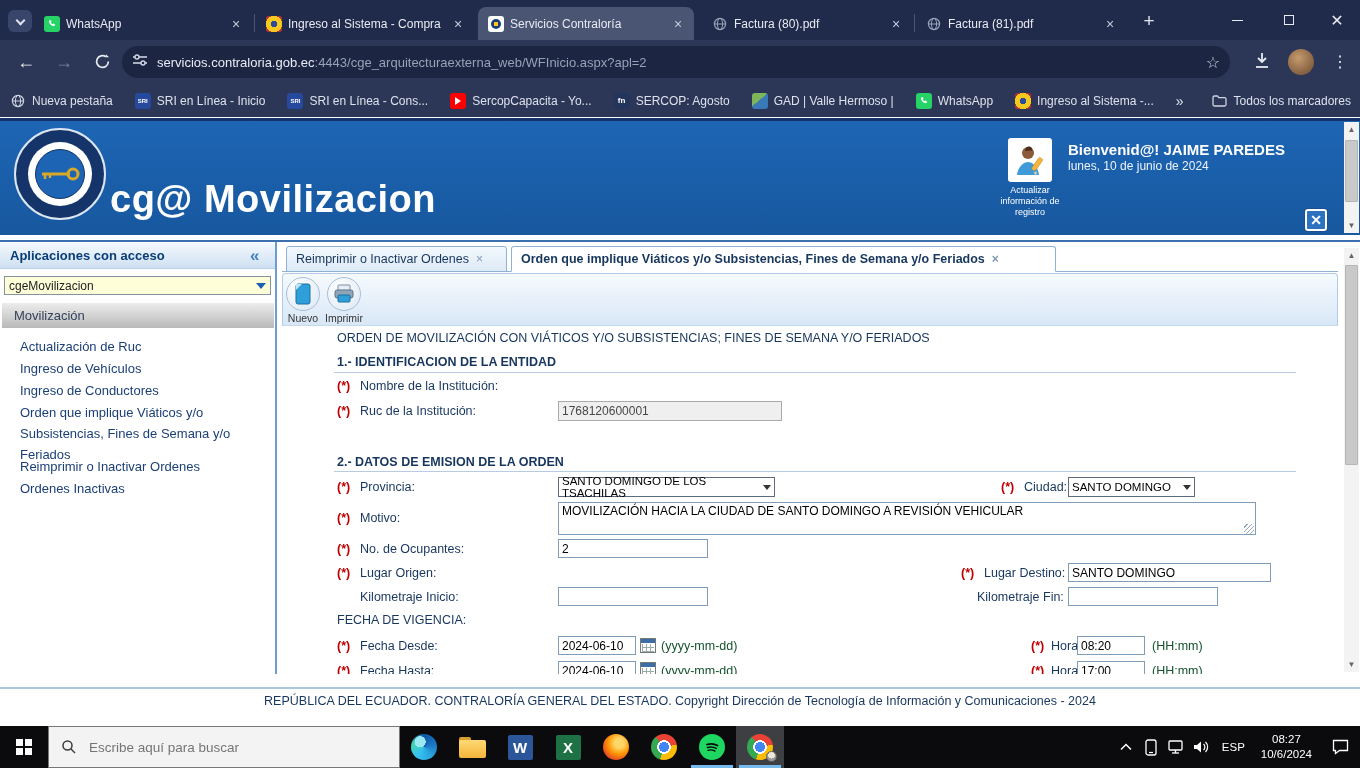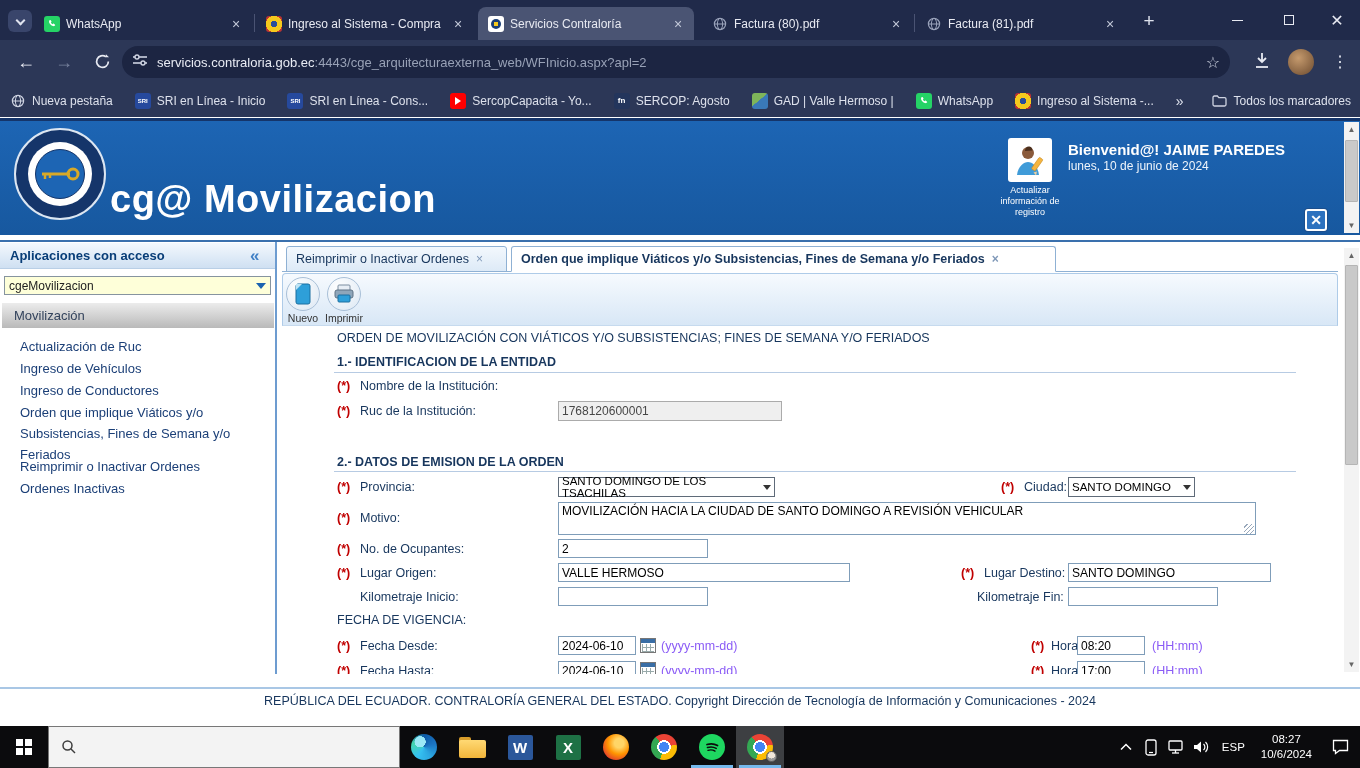--- a/index.html
+++ b/index.html
@@ -61,21 +61,21 @@
   
   .ftitle{color:#17365d;font-size:12.5px;}
   .fsec{color:#17365d;font-size:12.5px;font-weight:bold;}
   .fhr{background:#b7cbe3;height:1px;}
   .lbl{color:#17365d;font-size:12.5px;}
   .ast{color:#c00000;font-size:12.5px;font-weight:bold;}
   .inp{border:1px solid #7f9db9;background:#fff;font-size:12px;color:#000;padding:1px 3px;}
   .inp.dis{background:#efefef;border:1px solid #ababab;color:#474747;}
   textarea.inp{resize:none;overflow:hidden;line-height:14px;}
   .rsz{right:1px;bottom:1px;width:10px;height:10px;background:repeating-linear-gradient(135deg,transparent 0 2px,#98a8bb 2px 3px);}
-  .fmt{color:#8b5cf6;font-size:12.5px;}
+  .fmt{color:#14532d;font-size:12.5px;}
   .calico{width:16px;height:15px;border:1px solid #777;background:
      linear-gradient(#fff,#fff);position:absolute;}
   .calico .hd{position:absolute;left:0;top:0;width:100%;height:4px;background:#3a6ea5;}
   .calico .gr{position:absolute;left:1px;top:5px;width:12px;height:8px;
      background:repeating-linear-gradient(90deg,#9aa 0 1px,transparent 1px 4px),repeating-linear-gradient(0deg,#9aa 0 1px,transparent 1px 4px);}
   
   .footer{left:0;top:674px;width:1360px;height:52px;background:#fff;}
   .footline{left:0;top:687px;width:1360px;height:2px;background:#a9c7e5;}
   .foottxt{left:0;top:694px;width:1360px;text-align:center;color:#17365d;font-size:12.5px;}
   
@@ -364,21 +364,20 @@
   <div class="abs lbl" style="left:360px;top:511px;">Motivo:</div>
   <textarea class="abs inp" style="left: 558px; top: 502px; width: 698px; height: 33px;">MOVILIZACIÓN HACIA LA CIUDAD DE SANTO DOMINGO A REVISIÓN VEHICULAR</textarea>
   <div class="abs rsz" style="left:1244px;top:524px;"></div>
 
   <div class="abs ast" style="left:337px;top:542px;">(*)</div>
   <div class="abs lbl" style="left:360px;top:542px;">No. de Ocupantes:</div>
   <input class="abs inp" style="left: 558px; top: 539px; width: 150px; height: 19px;" value="2">
 
   <div class="abs ast" style="left:337px;top:566px;">(*)</div>
   <div class="abs lbl" style="left:360px;top:566px;">Lugar Origen:</div>
-  <input class="abs inp" style="left: 558px; top: 563px; width: 292px; height: 19px;" value="VALLE HERMOSO">
   <span class="abs ast" style="left:961px;top:566px;">(*)</span>
   <span class="abs lbl" style="left:984px;top:566px;">Lugar Destino:</span>
   <input class="abs inp" style="left: 1068px; top: 563px; width: 203px; height: 19px;" value="SANTO DOMINGO">
 
   <div class="abs lbl" style="left:360px;top:590px;">Kilometraje Inicio:</div>
   <input class="abs inp" style="left: 558px; top: 587px; width: 150px; height: 19px;">
   <span class="abs lbl" style="left:977px;top:590px;">Kilometraje Fin:</span>
   <input class="abs inp" style="left: 1068px; top: 587px; width: 150px; height: 19px;">
 
   <div class="abs lbl" style="left:337px;top:613px;">FECHA DE VIGENCIA:</div>
@@ -426,20 +425,21 @@
           <span></span>
           <span></span>
           <span></span>
         </span>
     </div>
     <div class="tbsearch">
       <svg width="16" height="16" viewBox="0 0 16 16" style="margin:0 10px 0 12px;">
           <circle cx="6.5" cy="6.5" r="4.5" fill="none" stroke="#3c3c3c" stroke-width="1.5"></circle>
           <line x1="10" y1="10" x2="14" y2="14" stroke="#3c3c3c" stroke-width="1.5"></line>
         </svg>
+      <input placeholder="Escribe aquí para buscar" style="">
     </div>
     <div class="tbico">
       <span class="tile" style="width:26px;height:26px;border-radius:50%;background:radial-gradient(circle at 35% 30%,#9be8f7 0 22%,transparent 23%),conic-gradient(#0c59a4,#1b74c2,#2ba6e0,#35c1f1,#45d6b0 ,#0c59a4);"></span>
     </div>
     <div class="tbico">
       <span style="position:relative;width:27px;height:21px;display:block;">
         <span style="position:absolute;left:0;top:0;width:12px;height:6px;background:#d99e2b;border-radius:2px 2px 0 0;"></span>
         <span style="position:absolute;left:0;top:3px;width:27px;height:18px;background:linear-gradient(#ffd974,#f2b53a);border-radius:2px;"></span>
       </span>
     </div>

